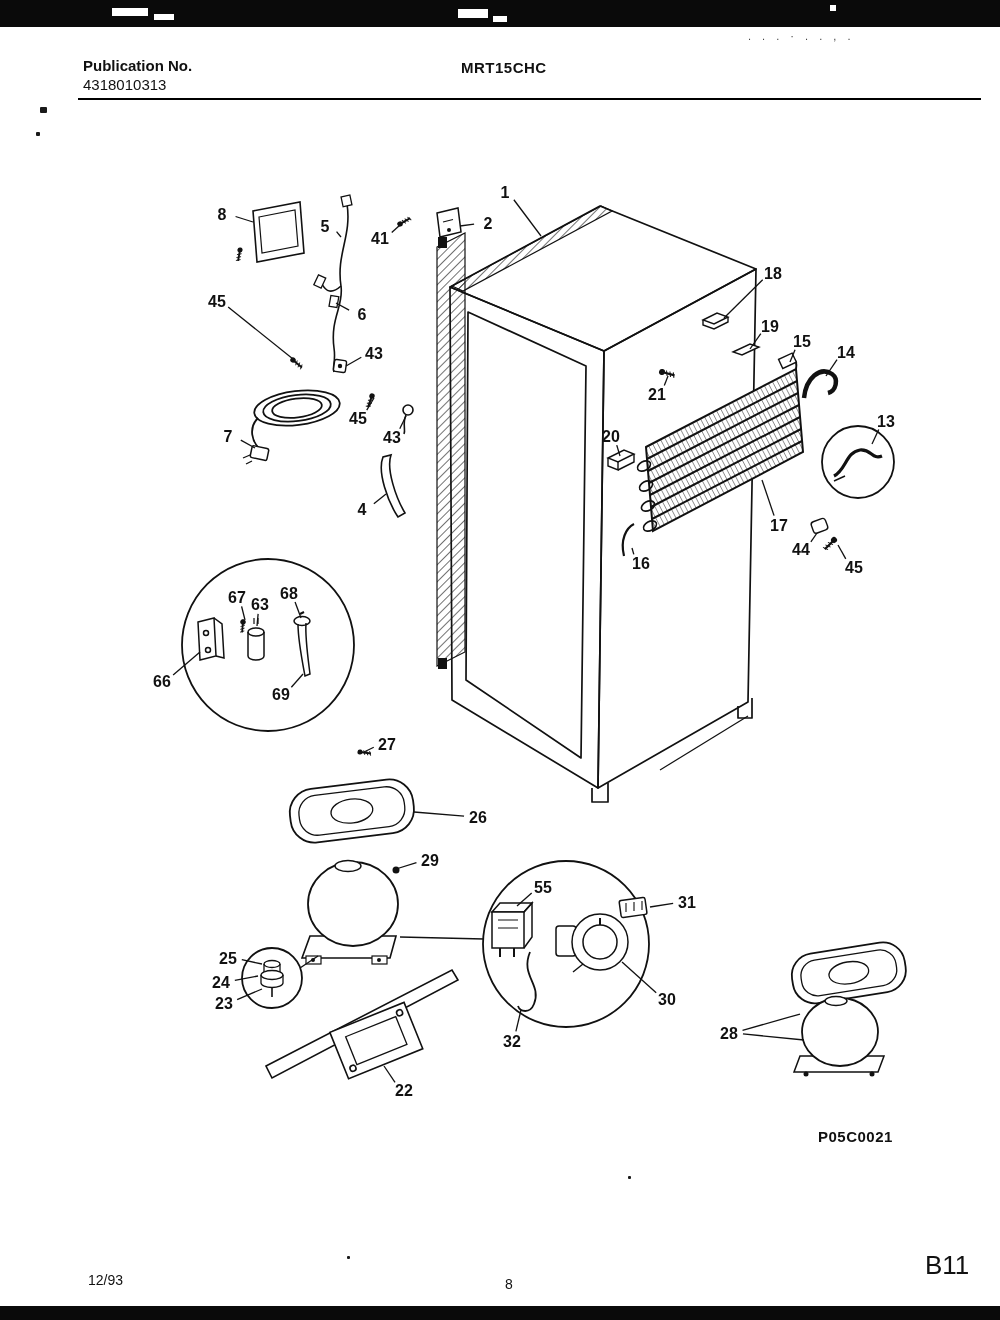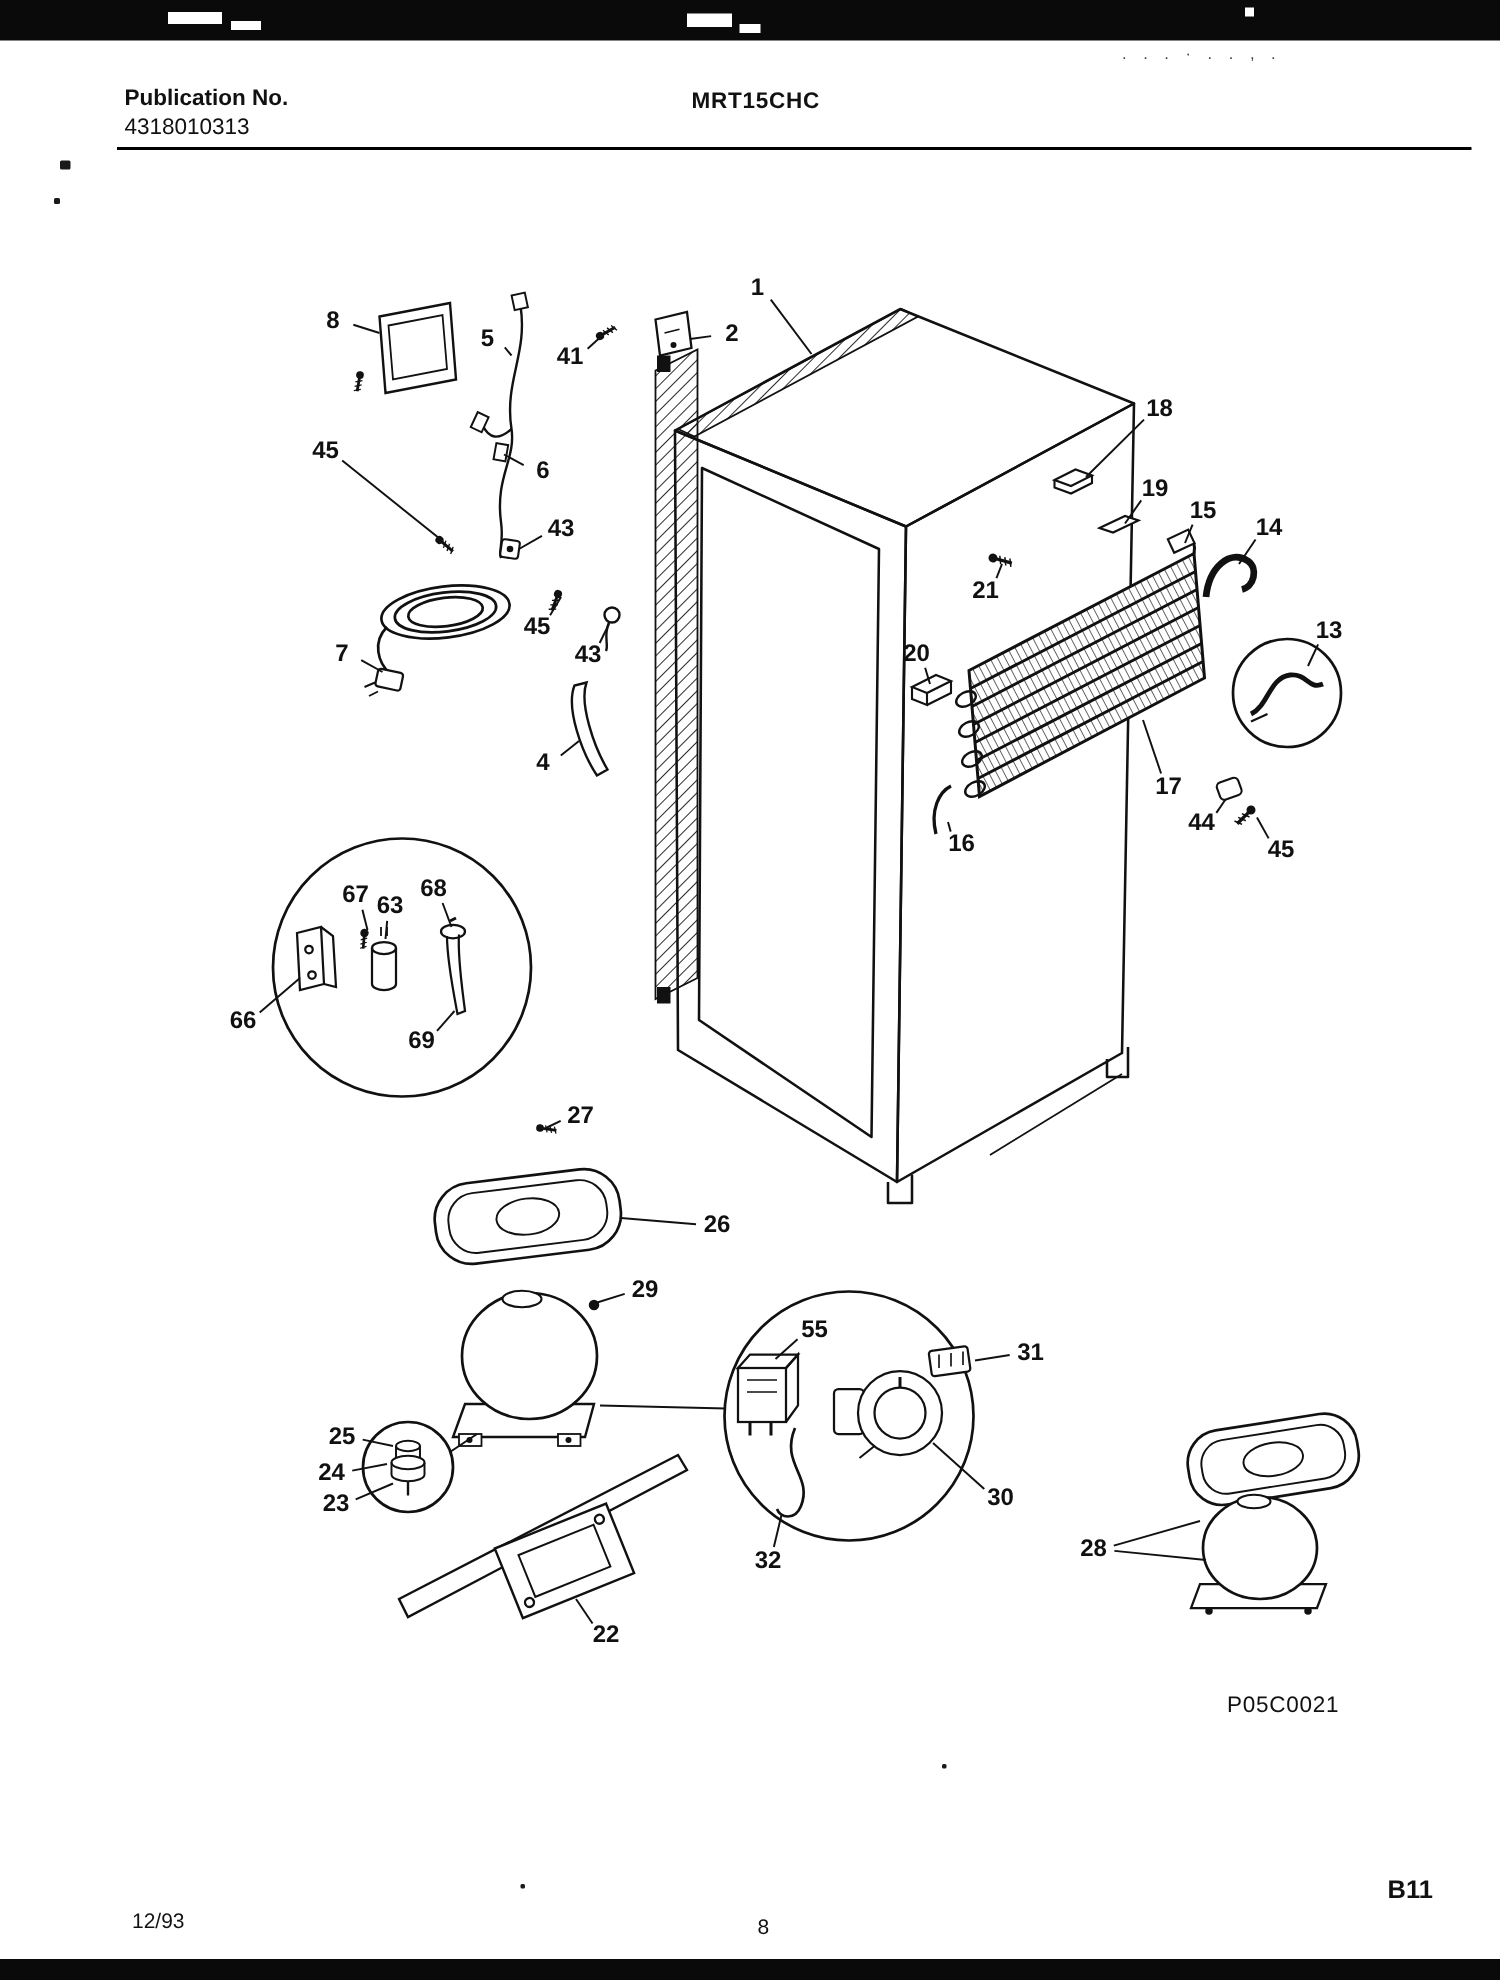--- a/index.html
+++ b/index.html
@@ -8,24 +8,24 @@
   .bar-top{position:absolute;left:0;top:0;width:1000px;height:27px;background:#0a0a0a;}
   .bar-bottom{position:absolute;left:0;top:1306px;width:1000px;height:14px;background:#0a0a0a;}
   .speck{position:absolute;background:#fff;}
   .inkdot{position:absolute;background:#1a1a1a;border-radius:1px;}
   .hdr-label{position:absolute;left:83px;top:57px;font-size:15px;font-weight:bold;}
   .hdr-num{position:absolute;left:83px;top:76px;font-size:15px;}
   .hdr-model{position:absolute;left:461px;top:59px;font-size:15px;font-weight:bold;letter-spacing:.5px;}
   .hdr-rule{position:absolute;left:78px;top:98px;width:903px;height:2px;background:#000;}
   .dots{position:absolute;left:748px;top:30px;font-size:11px;color:#444;letter-spacing:4px;}
   .diagram{position:absolute;left:0;top:0;}
-  .diagram-code{position:absolute;left:818px;top:1128px;font-size:15px;font-weight:normal;letter-spacing:.5px;}
+  .diagram-code{position:absolute;left:818px;top:1128px;font-size:15px;font-weight:bold;letter-spacing:.5px;}
   .ft-date{position:absolute;left:88px;top:1272px;font-size:14px;}
   .ft-page{position:absolute;left:505px;top:1276px;font-size:14px;}
-  .ft-plate{position:absolute;left:925px;top:1250px;font-size:17px;font-weight:bold;}
+  .ft-plate{position:absolute;left:925px;top:1250px;font-size:26px;font-weight:normal;}
   .callout{font:bold 16px "Liberation Sans", sans-serif;fill:#111;text-anchor:middle;dominant-baseline:central;}
   .leader{stroke:#111;stroke-width:1.3;}
 </style>
 </head>
 <body>
 
 <div class="page">
 
   <div class="bar-top">
     <span class="speck" style="left:112px;top:8px;width:36px;height:8px"></span>

